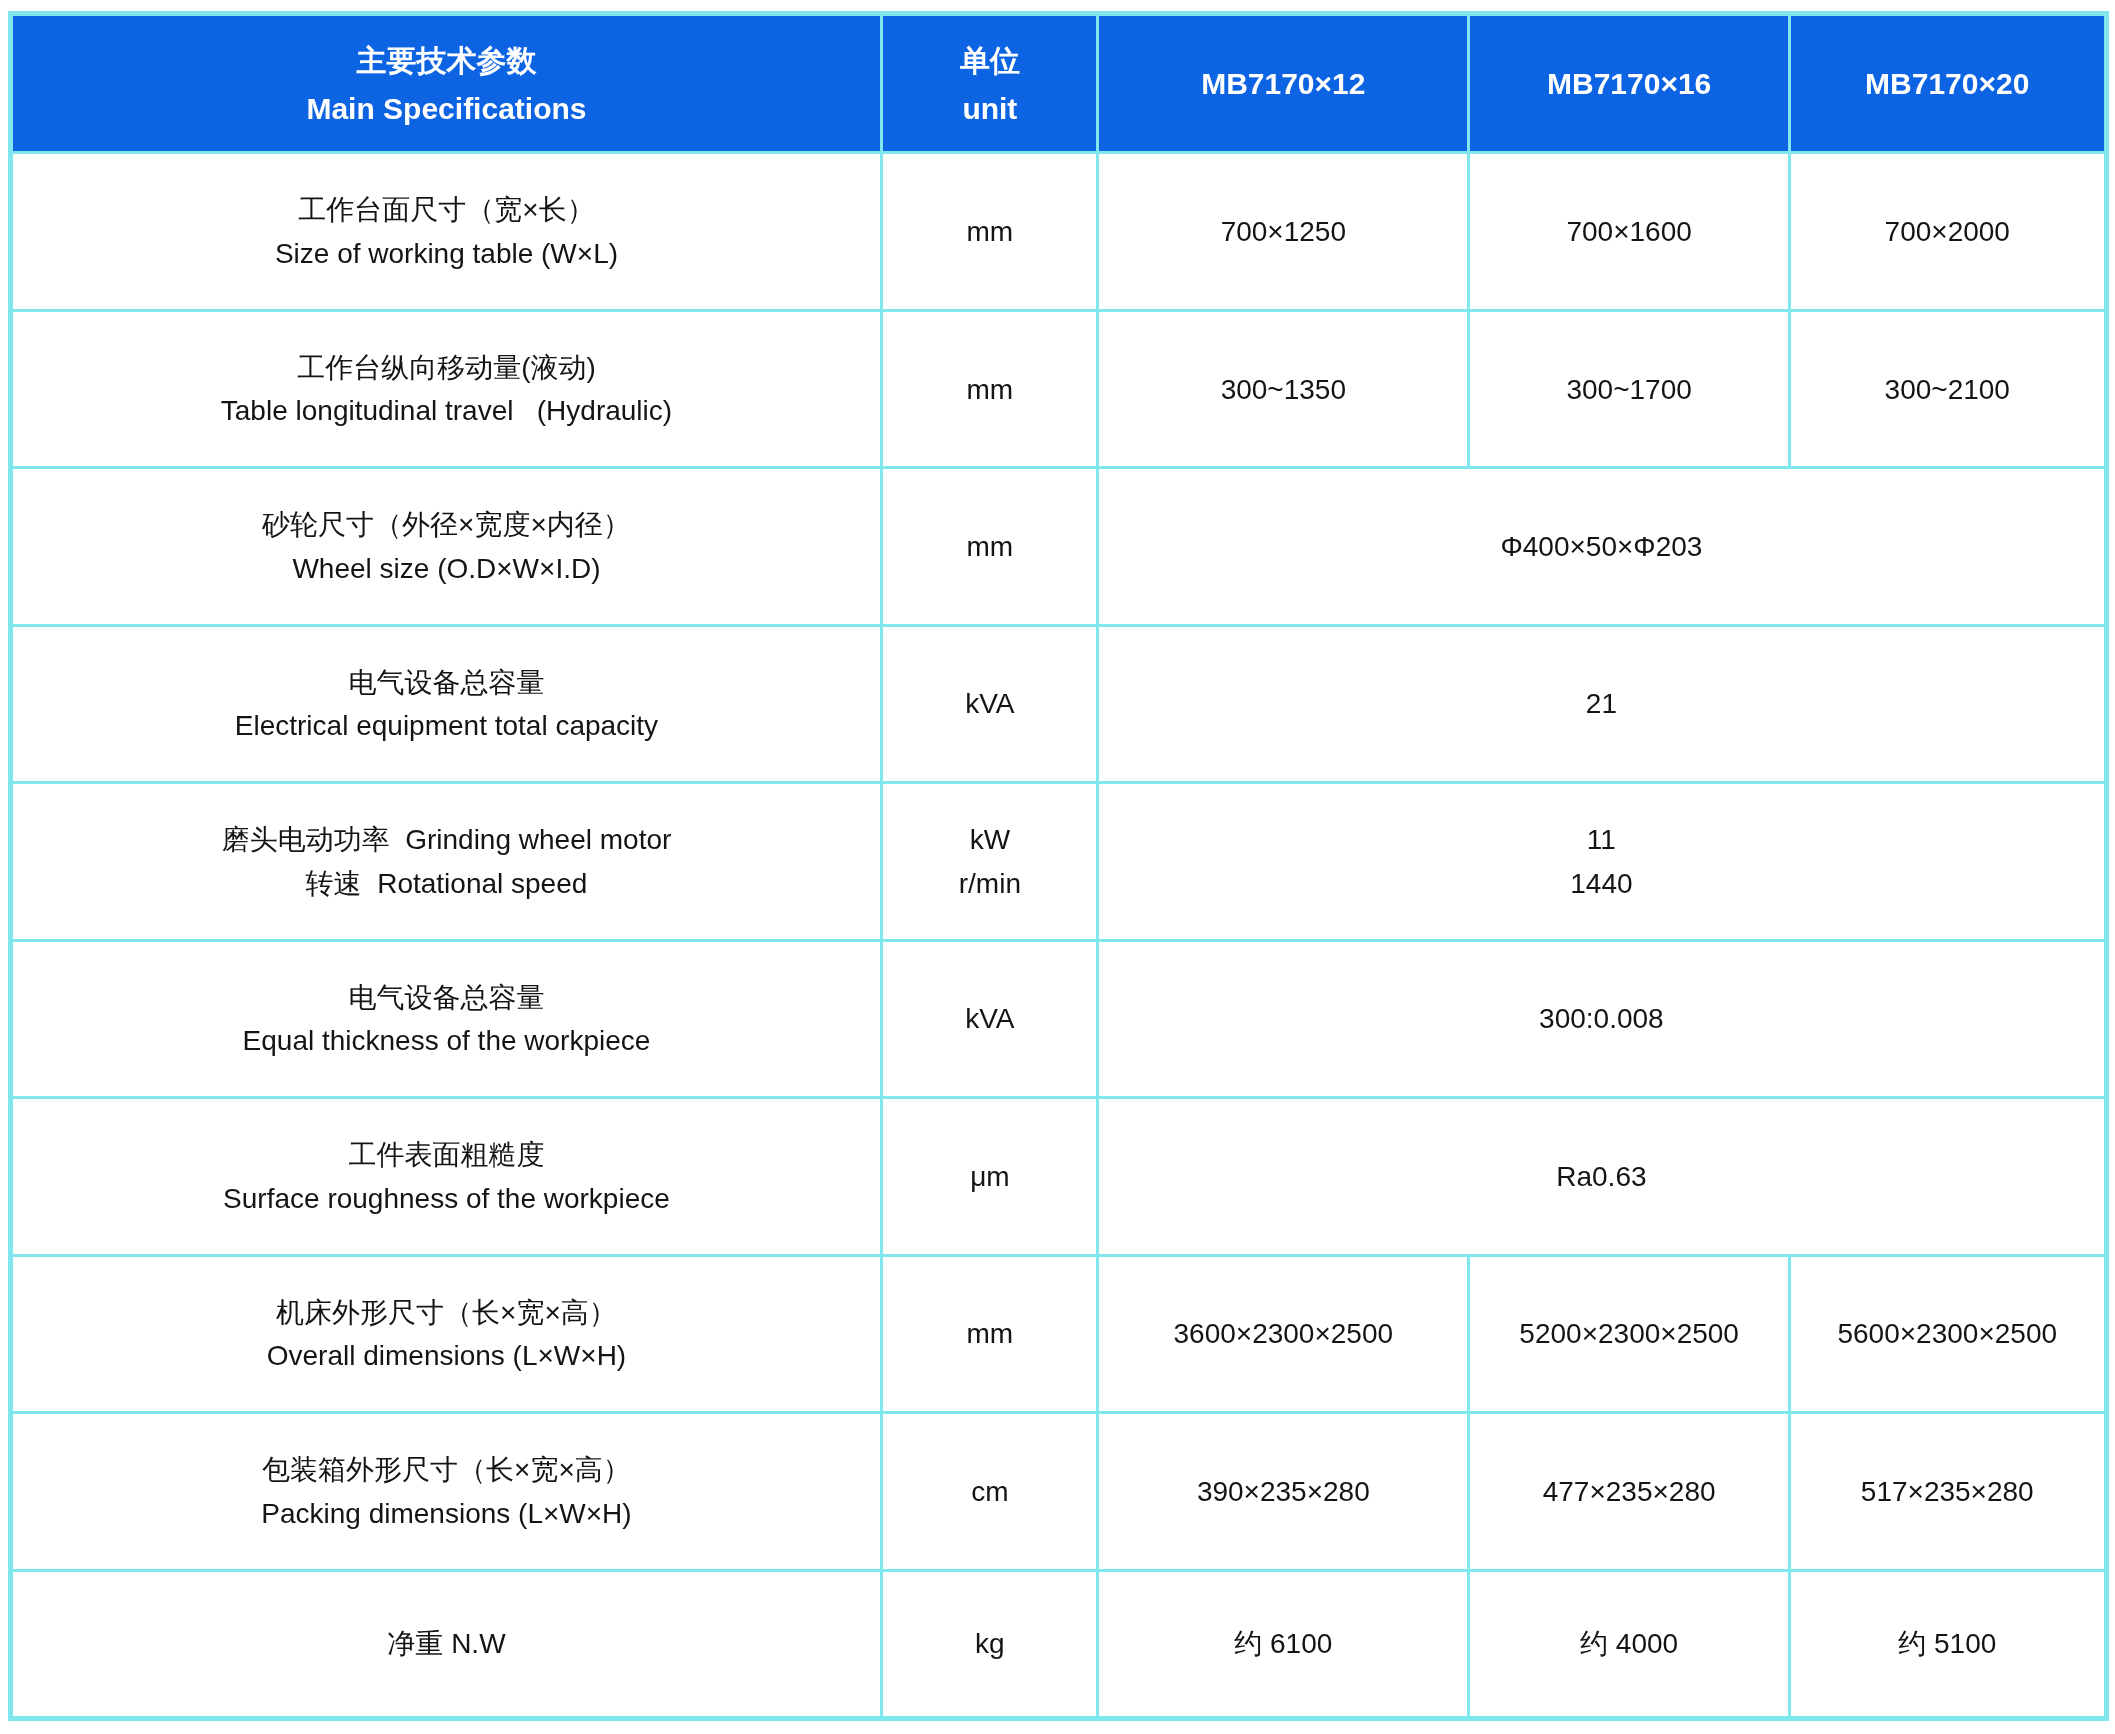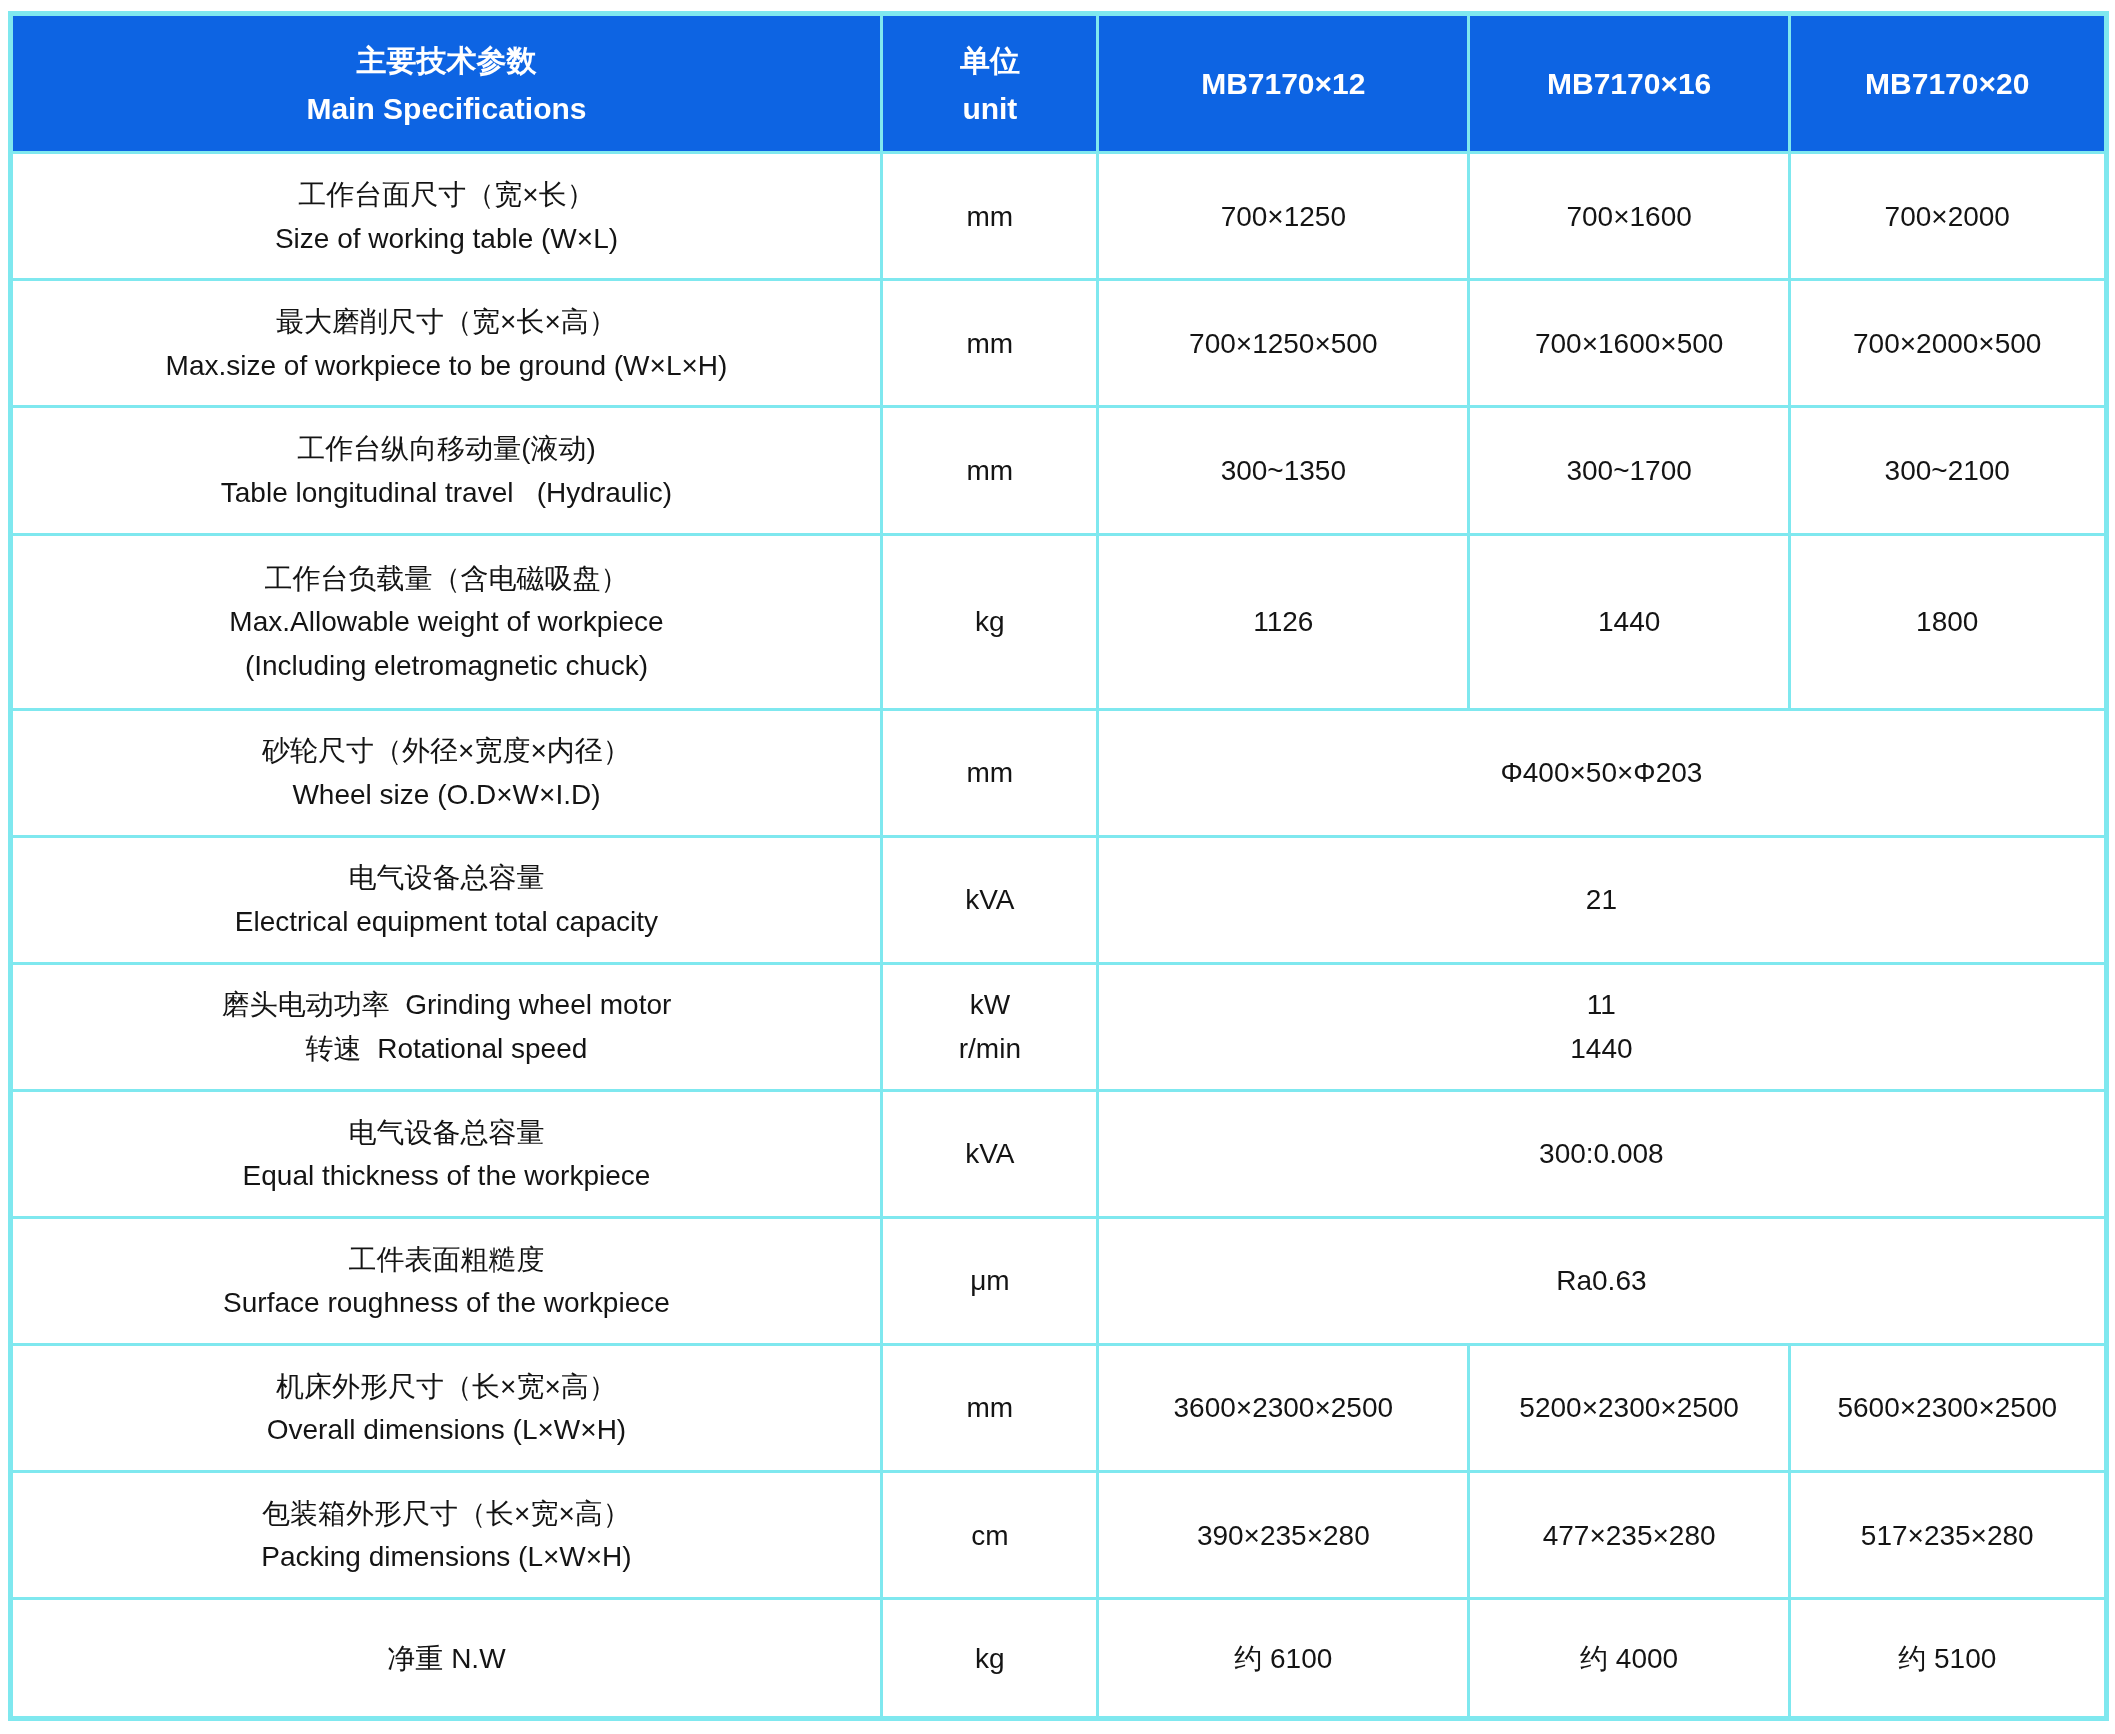--- a/index.html
+++ b/index.html
@@ -107,71 +107,34 @@
           </td>
           <td class="value">
             <div class="line">700×1600</div>
           </td>
           <td class="value">
             <div class="line">700×2000</div>
           </td>
         </tr>
         <tr>
           <td class="label">
-            <div class="line">最大磨削尺寸（宽×长×高）</div>
-            <div class="line">Max.size of workpiece to be ground (W×L×H)</div>
-          </td>
-          <td class="unit">
-            <div class="line">mm</div>
-          </td>
-          <td class="value">
-            <div class="line">700×1250×500</div>
-          </td>
-          <td class="value">
-            <div class="line">700×1600×500</div>
-          </td>
-          <td class="value">
-            <div class="line">700×2000×500</div>
-          </td>
-        </tr>
-        <tr>
-          <td class="label">
             <div class="line">工作台纵向移动量(液动)</div>
             <div class="line">Table longitudinal travel   (Hydraulic)</div>
           </td>
           <td class="unit">
             <div class="line">mm</div>
           </td>
           <td class="value">
             <div class="line">300~1350</div>
           </td>
           <td class="value">
             <div class="line">300~1700</div>
           </td>
           <td class="value">
             <div class="line">300~2100</div>
-          </td>
-        </tr>
-        <tr class="tall">
-          <td class="label">
-            <div class="line">工作台负载量（含电磁吸盘）</div>
-            <div class="line">Max.Allowable weight of workpiece</div>
-            <div class="line">(Including eletromagnetic chuck)</div>
-          </td>
-          <td class="unit">
-            <div class="line">kg</div>
-          </td>
-          <td class="value">
-            <div class="line">1126</div>
-          </td>
-          <td class="value">
-            <div class="line">1440</div>
-          </td>
-          <td class="value">
-            <div class="line">1800</div>
           </td>
         </tr>
         <tr>
           <td class="label">
             <div class="line">砂轮尺寸（外径×宽度×内径）</div>
             <div class="line">Wheel size (O.D×W×I.D)</div>
           </td>
           <td class="unit">
             <div class="line">mm</div>
           </td>

